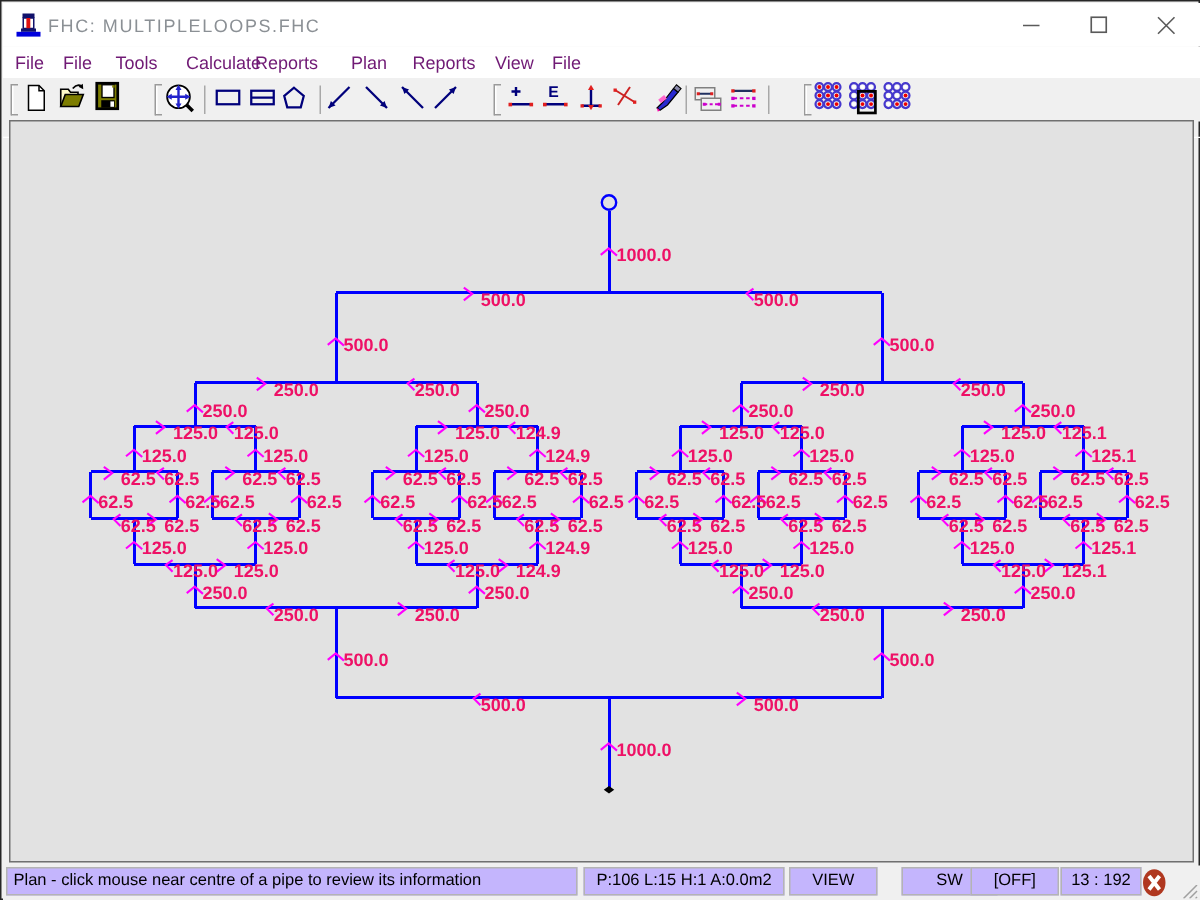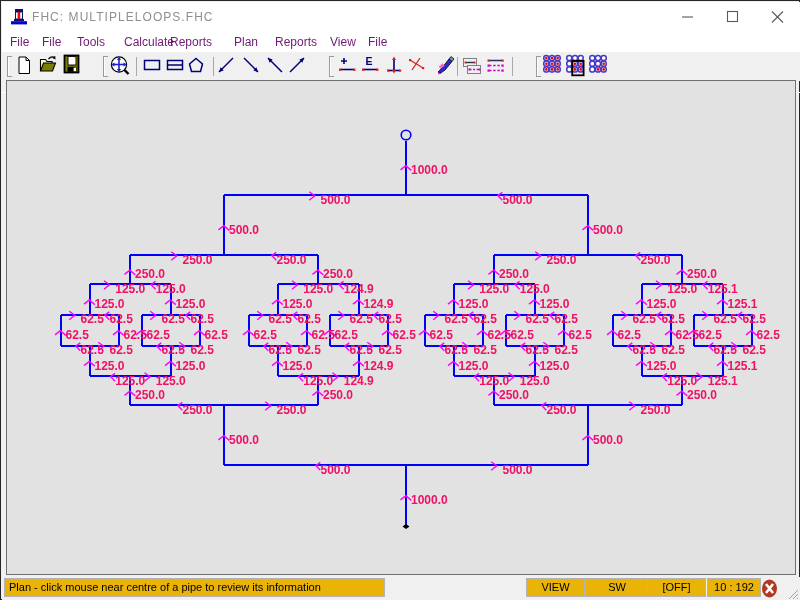--- a/index.html
+++ b/index.html
@@ -8,21 +8,21 @@
 #titlebar{position:absolute;left:1px;top:1px;width:798px;height:29px;background:#fff;}
 #title{position:absolute;left:30px;top:8px;font-size:12px;color:#8b9095;letter-spacing:1.05px;}
 #menubar{position:absolute;left:1px;top:30px;width:798px;height:21px;background:#fff;}
 #menubar span{position:absolute;top:4px;font-size:12px;color:#701a75;}
 #toolbar{position:absolute;left:1px;top:51px;width:798px;height:29px;background:#f0f0f0;}
 #tbline{position:absolute;left:1px;top:78px;width:798px;height:2px;}
 #canvas{position:absolute;left:5px;top:79px;width:790px;height:495px;
  background:#e2e2e2;border:1px solid #707070;box-sizing:border-box;}
 #statusbar{position:absolute;left:1px;top:576px;width:798px;height:23px;background:#f0f0f0;}
 .panel{position:absolute;top:1px;height:19px;border:1px solid #b4b4b4;box-sizing:border-box;
- font-size:11px;color:#000;text-align:center;line-height:17px;background:#eab308;}
+ font-size:11px;color:#000;text-align:center;line-height:17px;background:#c4b5fd;}
 </style></head><body>
 <div id="win">
  <div id="titlebar">
   <svg class="abs" style="left:8px;top:6px" width="18" height="18" viewBox="0 0 18 18">
    <rect x="5" y="1" width="8" height="3" fill="#11116b"></rect>
    <rect x="5.5" y="4" width="7" height="7" fill="#fff" stroke="#11116b" stroke-width="1"></rect>
    <rect x="7.6" y="4" width="2.6" height="7" fill="#e01010"></rect>
    <rect x="4" y="11" width="10" height="2.2" fill="#11116b"></rect>
    <rect x="1" y="13.2" width="16" height="3.2" fill="#0000dd"></rect>
   </svg>
@@ -545,24 +545,25 @@
 <text x="697.5" y="337.8">62.5</text>
 <text x="755.5" y="337.8">62.5</text>
 <text x="686" y="398.3">250.0</text>
 <text x="228" y="442.8">500.0</text>
 <text x="592" y="442.8">500.0</text>
 <text x="410" y="502.8">1000.0</text>
 </g>
  </svg>
  <div id="statusbar">
   <div class="panel" style="left:2px;width:381px;text-align:left;padding-left:4px">Plan - click mouse near centre of a pipe to review its information</div>
+  <div class="panel" style="left:387px;width:134px">P:106 L:15 H:1 A:0.0m2</div>
   <div class="panel" style="left:524px;width:59px">VIEW</div>
-  <div class="panel" style="left:583px;width:64px">SW</div>
+  <div class="panel" style="left:599px;width:64px">SW</div>
   <div class="panel" style="left:645px;width:59px">[OFF]</div>
-  <div class="panel" style="left:705px;width:54px">10 : 192</div>
+  <div class="panel" style="left:705px;width:54px">13 : 192</div>
   <svg class="abs" style="left:759px;top:2px" width="18" height="19" viewBox="0 0 18 19">
    <ellipse cx="8.5" cy="9.5" rx="7.5" ry="9" fill="#b03820"></ellipse>
    <path d="M5 5 L12 14 M12 5 L5 14" stroke="#fff" stroke-width="2.6"></path>
   </svg>
   <svg class="abs" style="left:783px;top:13px" width="14" height="9" viewBox="0 0 14 9">
    <g stroke="#a0a0a0" stroke-width="1">
           <line x1="13" y1="0" x2="4" y2="9"></line>
           <line x1="13" y1="4" x2="8" y2="9"></line>
           <line x1="13" y1="8" x2="12" y2="9"></line>
         </g>

